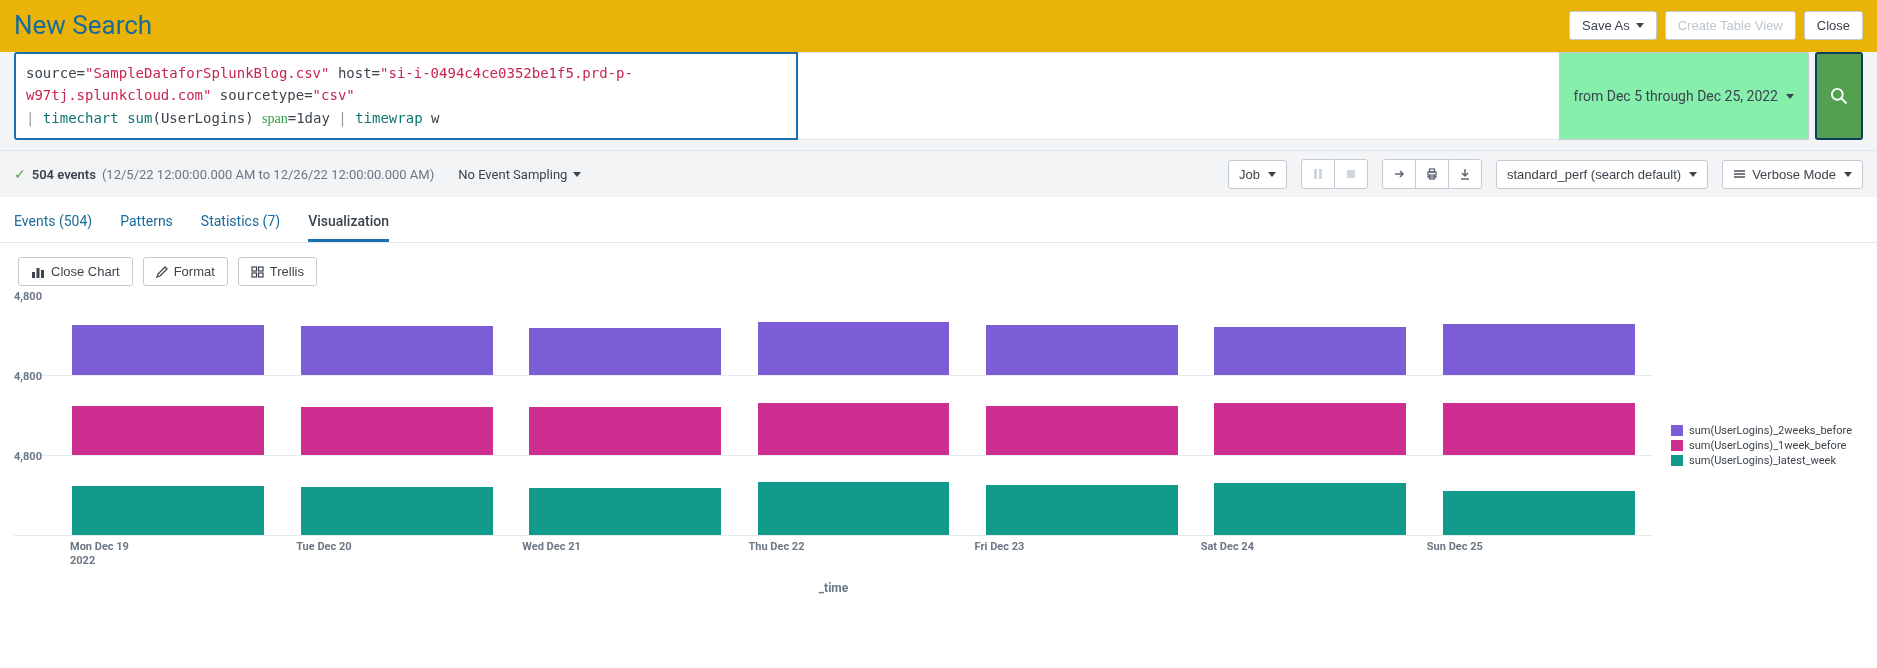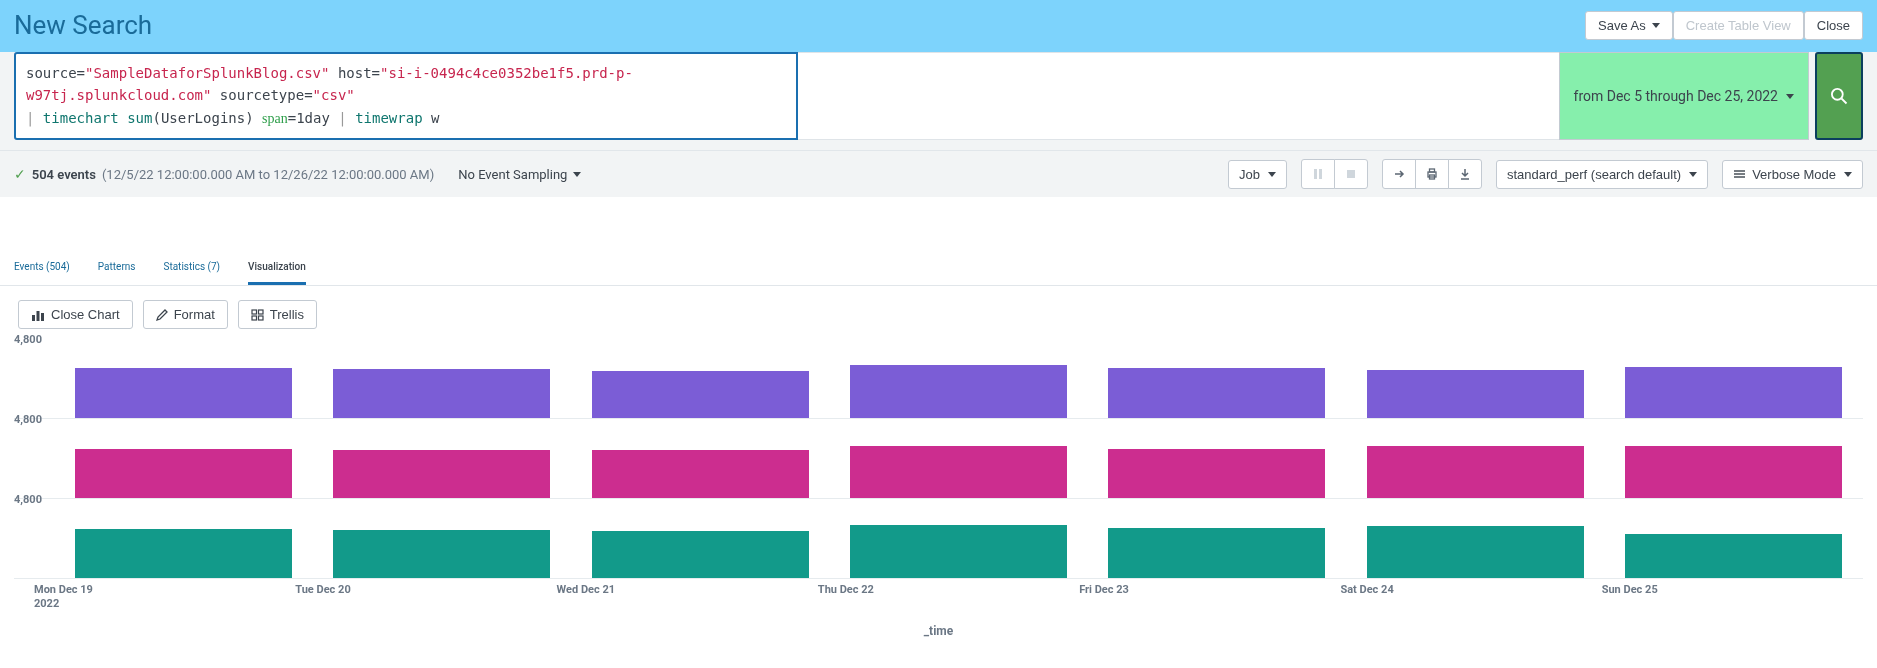--- a/index.html
+++ b/index.html
@@ -1,19 +1,19 @@
 <!DOCTYPE html>
 <html><head>
 <meta charset="utf-8">
 <style>
   * { box-sizing: border-box; margin: 0; padding: 0; }
   body { font-family: -apple-system, BlinkMacSystemFont, "Segoe UI", Roboto, Helvetica, Arial, sans-serif; font-size: 13px; color: #3c444d; background: #fff; width: 1877px; }
-  .header { background: #7dd3fc; display: flex; align-items: center; justify-content: space-between; padding: 10px 14px 12px 14px; }
+  .header { background: #eab308; display: flex; align-items: center; justify-content: space-between; padding: 10px 14px 12px 14px; }
   .title { font-size: 26px; font-weight: 400; color: #1a6b99; }
-  .header-btns { display: flex; }
+  .header-btns { display: flex; gap: 8px; }
   .btn { background: #fff; border: 1px solid #c3cad2; border-radius: 3px; padding: 6px 12px; font-size: 13px; color: #3c444d; cursor: pointer; display: inline-flex; align-items: center; gap: 4px; }
   .btn.disabled { color: #bfc6cd; cursor: default; }
   .caret-down { width: 0; height: 0; border-left: 4px solid transparent; border-right: 4px solid transparent; border-top: 5px solid currentColor; margin-left: 2px; }
 
   .search-row { background: #f2f4f5; display: flex; align-items: stretch; padding: 0 14px 10px 14px; gap: 0; }
   .search-box { flex: 1; background: #fff; border: 2px solid #1a6fb0; border-radius: 3px 0 0 3px; padding: 8px 10px; font-family: Consolas, Monaco, monospace; font-size: 14px; line-height: 1.6; max-width: 842px; }
   .search-box .str { color: #c7254e; }
   .search-box .kw { color: #0f766e; }
   .search-box .num { color: #2e9e4a; font-family: Liberation Serif, serif; }
   .search-box .pipe { color: #999; }
@@ -31,40 +31,40 @@
   .meta-spacer { flex: 1; }
   .icon-btn { background: #fff; border: 1px solid #c3cad2; border-radius: 3px; width: 34px; height: 30px; display: flex; align-items: center; justify-content: center; cursor: pointer; color:#5c6773; }
   .icon-btn.disabled { color: #cfd6dc; cursor: default; }
   .icon-group { display: flex; }
   .icon-group .icon-btn { border-radius: 0; margin-left: -1px; }
   .icon-group .icon-btn:first-child { border-radius: 3px 0 0 3px; margin-left: 0; }
   .icon-group .icon-btn:last-child { border-radius: 0 3px 3px 0; }
   .mode-btn { background: #fff; border: 1px solid #c3cad2; border-radius: 3px; padding: 6px 10px; font-size: 13px; color: #3c444d; cursor: pointer; display: inline-flex; align-items: center; gap: 6px; }
 
   .tabs { display: flex; gap: 28px; padding: 10px 14px 0 14px; border-bottom: 1px solid #e1e6ea; }
-  .tab { padding: 6px 0 10px 0; font-size: 10px; color: #1a6b99; cursor: pointer; margin-top: 48px; }
+  .tab { padding: 6px 0 10px 0; font-size: 14px; color: #1a6b99; cursor: pointer; }
   .tab.active { color: #3c444d; border-bottom: 3px solid #1a6fb0; font-weight: 500; }
 
   .viz-toolbar { display: flex; gap: 10px; padding: 14px 14px 10px 18px; }
   .viz-btn { background: #fff; border: 1px solid #c3cad2; border-radius: 3px; padding: 6px 12px; font-size: 13px; color: #3c444d; cursor: pointer; display: inline-flex; align-items: center; gap: 6px; }
 
   .chart-area { position: relative; padding: 0 14px 10px 14px; display: flex; }
   .panels { flex: 1; position: relative; font-weight: bold; }
   .panel { position: relative; height: 80px; border-bottom: 1px solid #e6ebee; display: flex; }
   .panel:last-of-type { border-bottom: none; }
   .panel-ylabel { position: absolute; left: 0; top: -6px; font-size: 11px; color: #6b7785; }
   .panel-track { position: absolute; left: 40px; right: 0; top: 0; bottom: 0; }
   .bars { position: absolute; inset: 0; display: flex; }
   .bar-slot { flex: 1; position: relative; }
   .bar { position: absolute; bottom: 0; left: 8%; width: 84%; }
   .panel.p1 .bar { background: #7b5dd6; }
   .panel.p2 .bar { background: #cc2d8f; }
   .panel.p3 .bar { background: #129a8a; }
 
-  .xaxis { position: relative; margin-left: 20px; margin-top: 4px; display: flex; }
+  .xaxis { position: relative; margin-left: 56px; margin-top: 4px; display: flex; }
   .xaxis .tick { flex: 1; text-align: left; font-size: 11px; color: #6b7785; line-height: 1.3; }
   .xlabel { text-align: center; font-size: 12px; color: #6b7785; margin-top: 12px; }
 
   .legend { width: 210px; padding-left: 18px; display: flex; flex-direction: column; justify-content: center; gap: 2px; font-size: 11px; color: #3c444d; }
   .legend-item { display: flex; align-items: center; gap: 6px; white-space: nowrap; }
   .legend-sw { width: 12px; height: 11px; }
 </style>
 </head>
 <body>
 
@@ -281,13 +281,27 @@
         <div class="tick">Mon Dec 19<br>2022</div>
         <div class="tick">Tue Dec 20</div>
         <div class="tick">Wed Dec 21</div>
         <div class="tick">Thu Dec 22</div>
         <div class="tick">Fri Dec 23</div>
         <div class="tick">Sat Dec 24</div>
         <div class="tick">Sun Dec 25</div>
       </div>
       <div class="xlabel">_time</div>
     </div>
+  <div class="legend" id="legend">
+      <div class="legend-item">
+        <div class="legend-sw" style="background: rgb(123, 93, 214);"></div>
+        <span>sum(UserLogins)_2weeks_before</span>
+      </div>
+      <div class="legend-item">
+        <div class="legend-sw" style="background: rgb(204, 45, 143);"></div>
+        <span>sum(UserLogins)_1week_before</span>
+      </div>
+      <div class="legend-item">
+        <div class="legend-sw" style="background: rgb(18, 154, 138);"></div>
+        <span>sum(UserLogins)_latest_week</span>
+      </div>
+    </div>
 </div>
 
 </body></html>

